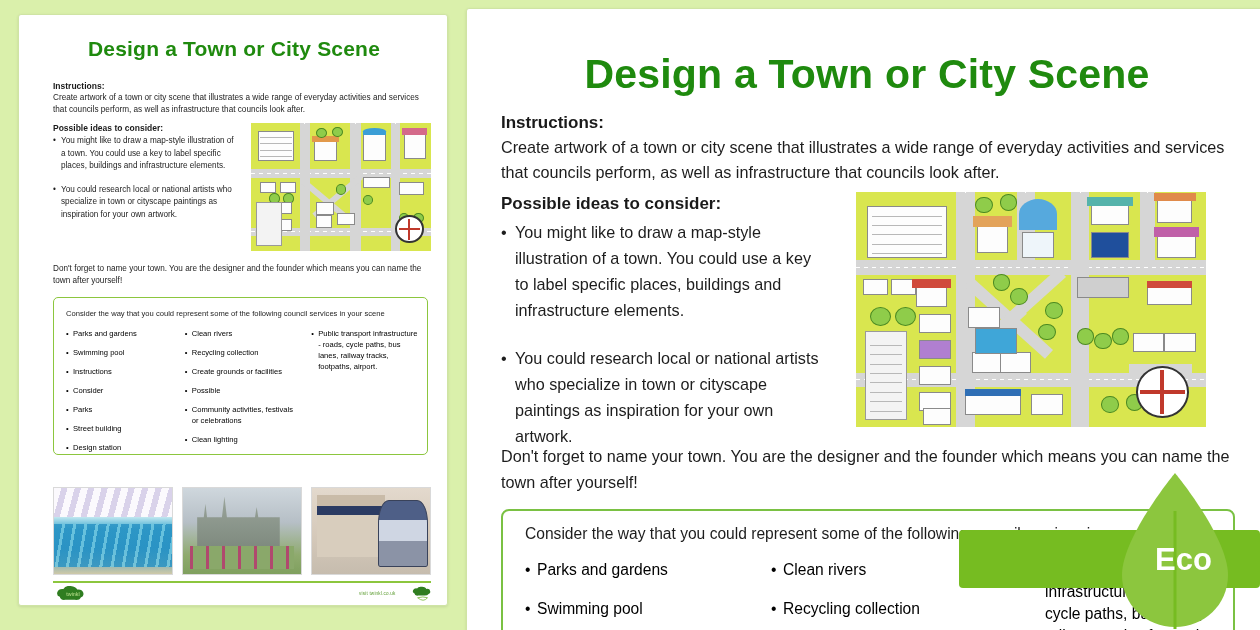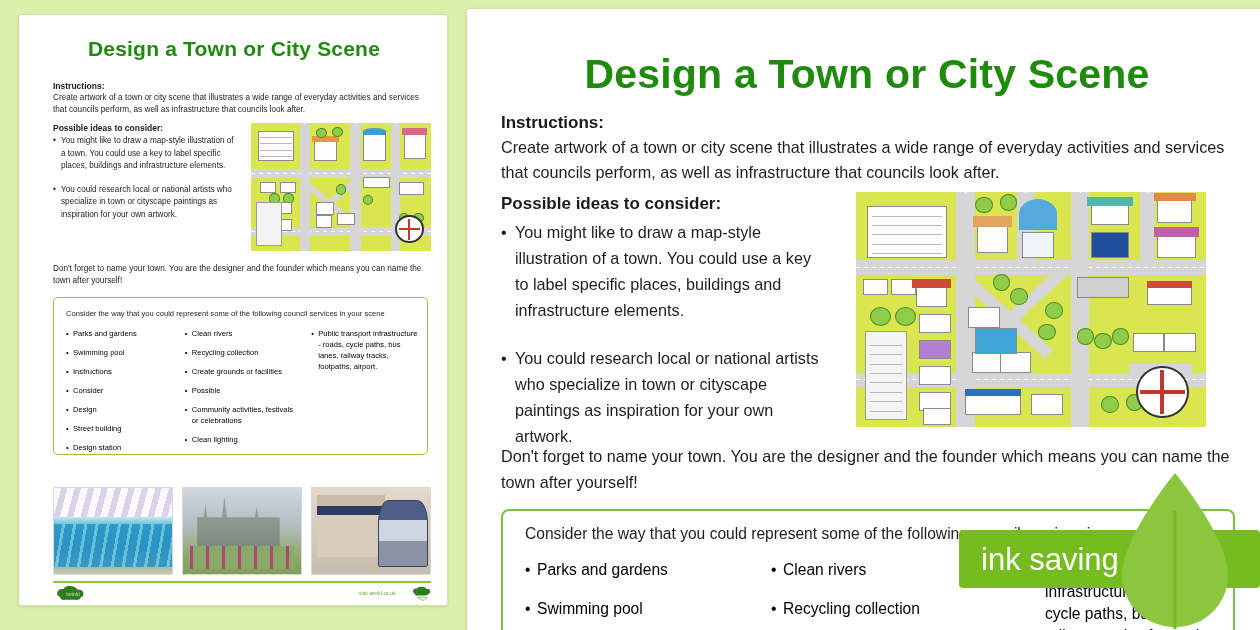--- a/index.html
+++ b/index.html
@@ -244,21 +244,21 @@
           <div class="bullet-row">
               <span class="bullet-dot">•</span>
               <span class="bullet-text">Instructions</span>
             </div>
           <div class="bullet-row">
               <span class="bullet-dot">•</span>
               <span class="bullet-text">Consider</span>
             </div>
           <div class="bullet-row">
               <span class="bullet-dot">•</span>
-              <span class="bullet-text">Design</span>
+              <span class="bullet-text">Parks</span>
             </div>
           <div class="bullet-row">
               <span class="bullet-dot">•</span>
               <span class="bullet-text">Street building</span>
             </div>
           <div class="bullet-row">
               <span class="bullet-dot">•</span>
               <span class="bullet-text">Design station</span>
             </div>
         </div>
@@ -462,16 +462,16 @@
   </div>
 
   <div class="eco-wrap">
     <div class="eco-bar"></div>
     <div class="eco-leaf">
       <svg viewBox="0 0 122 160" width="122" height="160" aria-hidden="true">
         <path d="M61 2 C61 2 8 66 8 104 C8 134 32 156 61 156 C90 156 114 134 114 104 C114 66 61 2 61 2 Z" fill="#8cc63e"></path>
         <rect x="59.5" y="40" width="3" height="118" fill="#76bc21"></rect>
       </svg>
     </div>
-    <div class="eco-bar-txt">ink saving</div>
+    <div class="eco-leaf-txt">Eco</div>
   </div>
 
 </div>
 
 </body></html>

